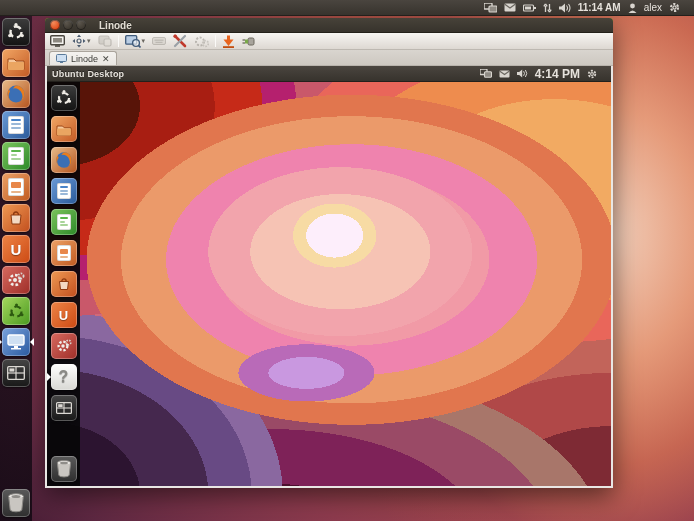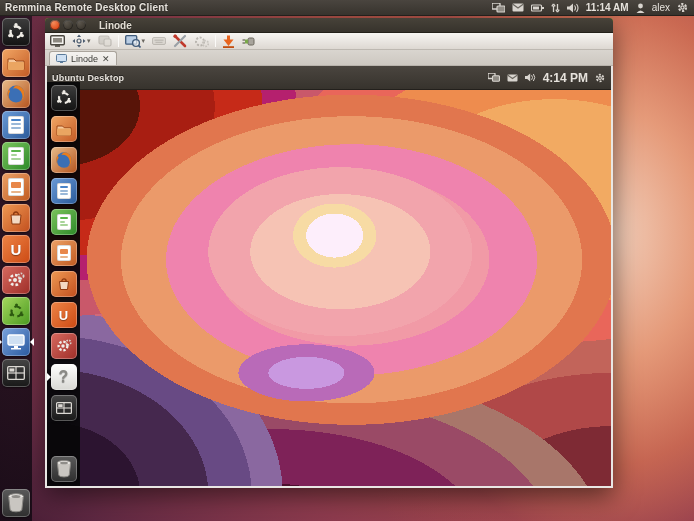--- a/index.html
+++ b/index.html
@@ -16,21 +16,21 @@
 
   
   .panel { position:absolute; left:0; right:0; height:16px;
     background:linear-gradient(#4a453f,#37332d); color:#e6e2dc;
     display:flex; align-items:center; font-size:10px;
     border-bottom:1px solid #23201c; z-index:40; }
   #host-panel { top:0; }
   .panel-title { font-weight:bold; padding-left:5px; letter-spacing:.2px;
     text-shadow:0 -1px 0 rgba(0,0,0,.5); white-space:nowrap; }
   .panel-spacer { flex:1; }
-  .tray { display:flex; align-items:center; gap:7px; padding-right:6px; }
+  .tray { display:flex; align-items:center; gap:7px; padding-right:14px; }
   .tray svg { display:block; }
   .tray-text { font-size:10px; color:#e6e2dc; }
   .tray-bold { font-weight:bold; }
 
   
   #host-launcher { position:absolute; left:0; top:16px; bottom:0; width:32px;
     background:linear-gradient(rgba(30,16,28,.78),rgba(20,10,20,.85));
     display:flex; flex-direction:column; align-items:center; padding-top:2px; gap:3px; z-index:30; }
   .tile { width:28px; height:28px; border-radius:5px; position:relative; flex:none;
     box-shadow:inset 0 0 0 1px rgba(255,255,255,.28), 0 1px 2px rgba(0,0,0,.5);
@@ -82,21 +82,21 @@
   #tabbar { height:16px; flex:none; background:linear-gradient(#d9d5cf,#cdc8c1);
     display:flex; align-items:flex-end; padding:2px 0 0 4px; border-bottom:1px solid #b8b3ac; }
   #tab-linode { height:14px; background:linear-gradient(#f4f2ef,#e9e6e2);
     border:1px solid #aaa49c; border-bottom:none; border-radius:3px 3px 0 0;
     display:flex; align-items:center; gap:4px; padding:0 6px; font-size:9px; color:#3a3a36; }
   .tab-close { font-weight:bold; font-size:9px; color:#4a4a46; }
 
   #remote-view { flex:1; border:2px solid #e9e7e4; border-top:none; position:relative; overflow:hidden; background:#000; }
 
   
-  #inner-panel { top:0; height:24px; z-index:10; }
+  #inner-panel { top:0; height:16px; z-index:10; }
   #inner-wallpaper { position:absolute; left:0; right:0; top:16px; bottom:0;
     background:
       radial-gradient(ellipse 52px 40px at 51% 38%, #fdeefb 0% 55%, #f7dba4 55% 80%, rgba(0,0,0,0) 80%),
       radial-gradient(ellipse 100px 42px at 46% 72%, #c998e0 0% 38%, #b96ab8 38% 68%, rgba(0,0,0,0) 68%),
       radial-gradient(ellipse 150px 96px at 52% 42%, #f6c3b4 0% 60%, #f2a4ac 60% 88%, rgba(0,0,0,0) 88%),
       radial-gradient(ellipse 265px 165px at 54% 44%, #f19aa6 0% 52%, #ef83ae 52% 70%, #eb9a6a 70% 87%, #e1764e 87% 100%, rgba(0,0,0,0) 100%),
       radial-gradient(ellipse 320px 190px at 90% 24%, #f2aa62 0% 42%, #ee8c4e 42% 66%, #e9665a 66% 86%, rgba(0,0,0,0) 86%),
       radial-gradient(ellipse 340px 250px at 2% 6%, #581408 0% 24%, #a81e12 24% 46%, #c62a18 46% 60%, #b5206e 60% 70%, #c9586a 70% 84%, rgba(0,0,0,0) 84%),
       radial-gradient(ellipse 310px 240px at 0% 102%, #2c1430 0% 30%, #45284e 30% 52%, #684a84 52% 66%, #8a68a0 66% 76%, rgba(0,0,0,0) 76%),
       radial-gradient(ellipse 390px 210px at 40% 114%, #4c0f2e 0% 28%, #7e2258 28% 54%, #9a4a66 54% 72%, #a8766a 72% 85%, rgba(0,0,0,0) 85%),
@@ -111,21 +111,20 @@
   .mini-doc { width:16px; height:18px; background:#fff; border-radius:2px;
     box-shadow:inset 0 0 0 1px rgba(0,0,0,.15); position:relative; }
   .mini-doc i { position:absolute; left:3px; right:3px; height:2px; border-radius:1px; }
 </style>
 </head>
 <body>
 
 <div id="host-desktop"></div>
 
 <div class="panel" id="host-panel">
-  <span class="panel-title">Remmina Remote Desktop Client</span>
   <span class="panel-spacer"></span>
   <div class="tray">
     <span>
         <svg width="13" height="10">
           <rect x="0" y="0" width="8" height="6" rx="1" fill="none" stroke="#d8d4ce" stroke-width="1.4"></rect>
           <rect x="5" y="3" width="8" height="6" rx="1" fill="#8f8b84" stroke="#d8d4ce" stroke-width="1.2"></rect>
         </svg>
       </span>
     <span>
         <svg width="12" height="9">

